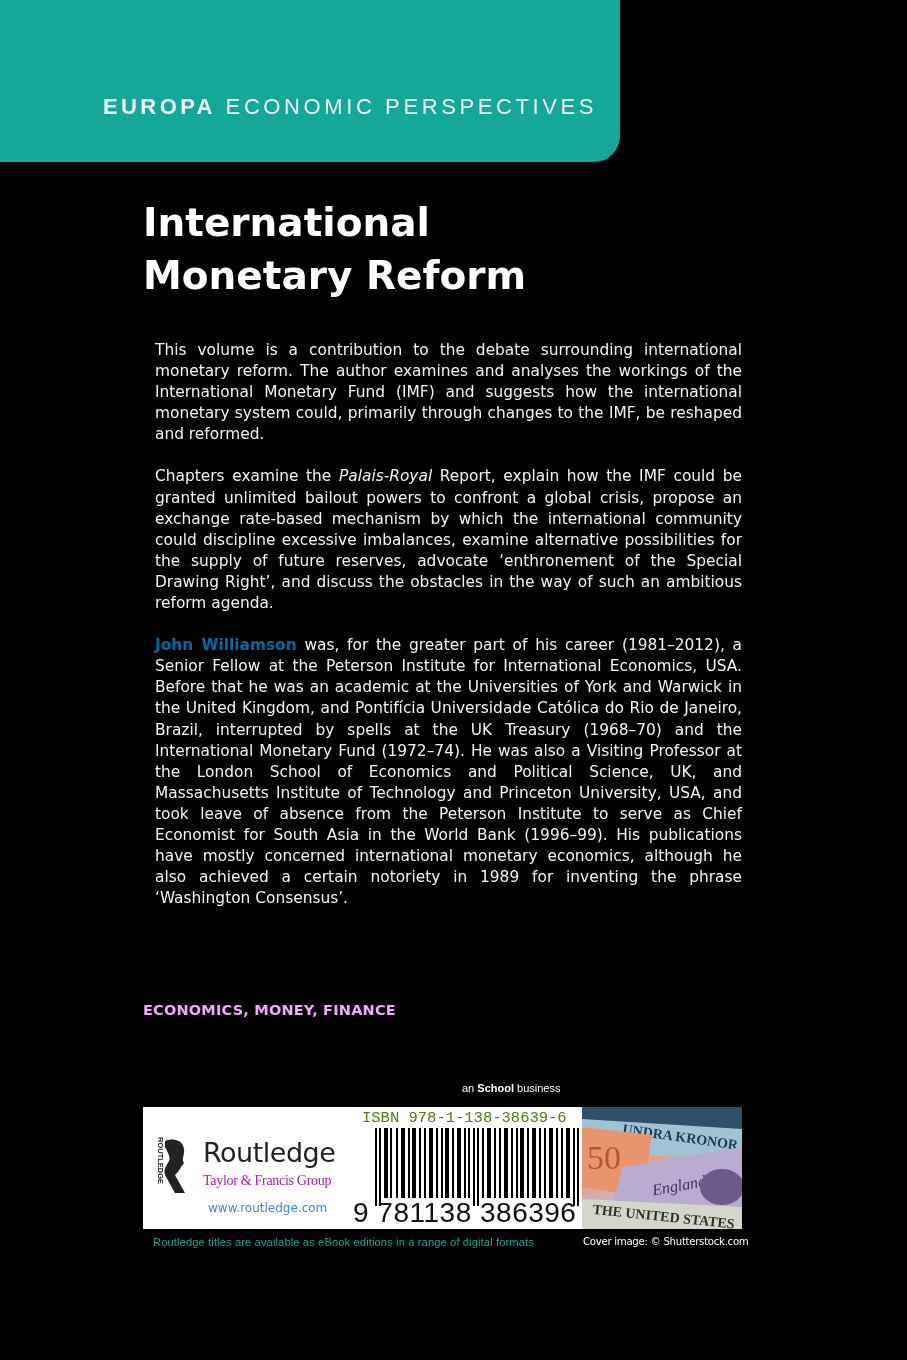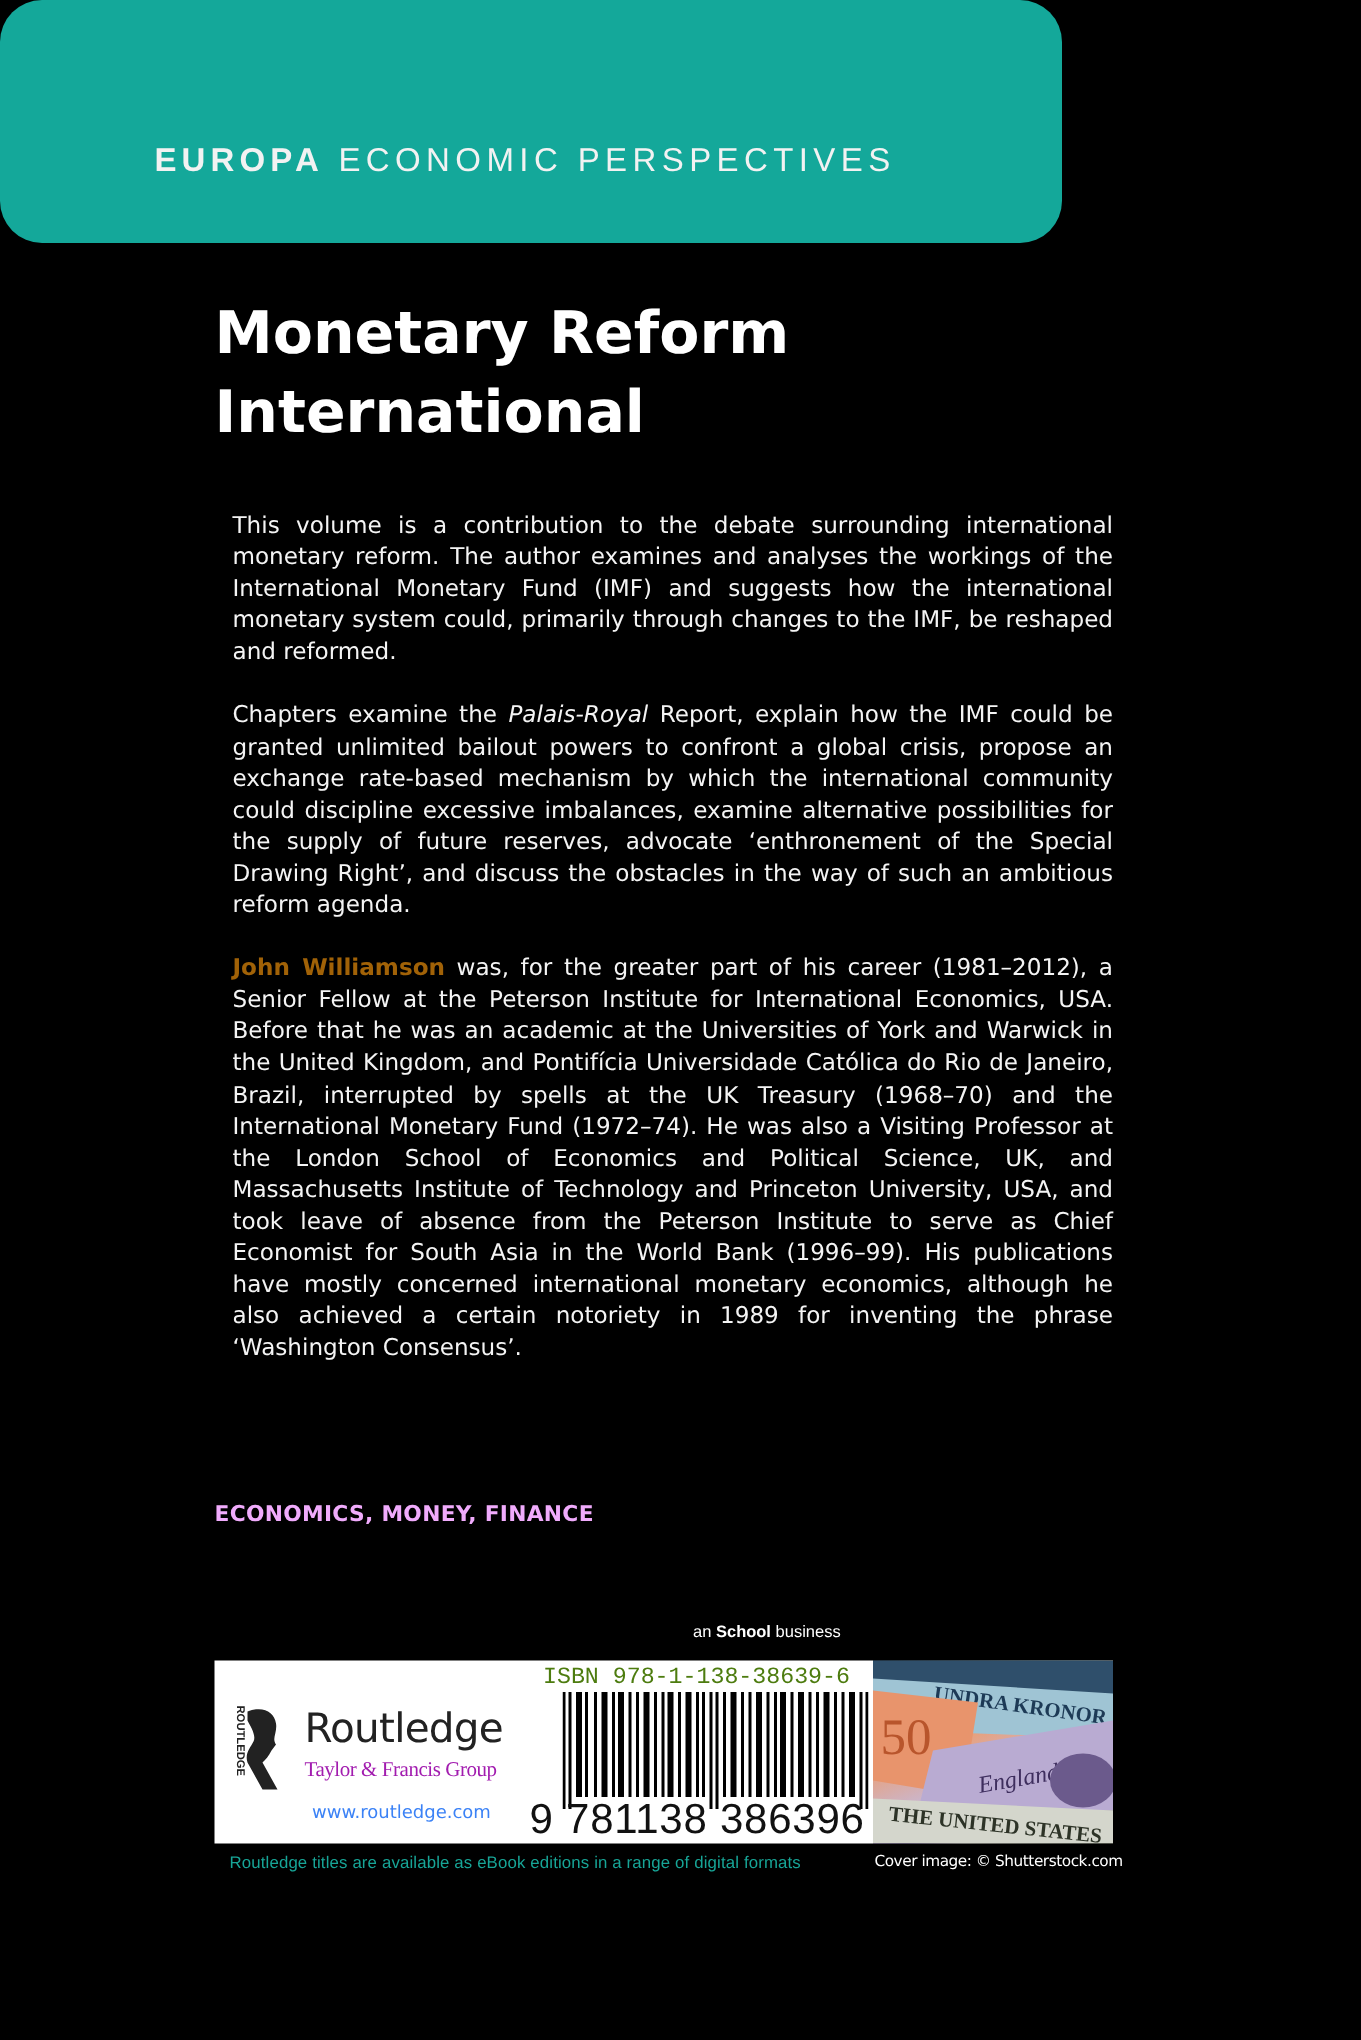--- a/index.html
+++ b/index.html
@@ -1,38 +1,38 @@
 <!DOCTYPE html>
 <html><head>
 <meta charset="utf-8">
 <style>
   html, body { margin:0; padding:0; }
   body {
     width:907px; height:1360px; background:#000; position:relative; overflow:hidden;
     font-family:"DejaVu Sans", "Liberation Sans", sans-serif; color:#fff;
   }
   .band {
-    position:absolute; left:0; top:0; width:708px; height:162px;
-    background:#14a89a; border-bottom-right-radius:26px;border-radius:28px;
+    position:absolute; left:0; top:0; width:620px; height:162px;
+    background:#14a89a; border-bottom-right-radius:26px;
   }
   .series {
     position:absolute; left:103px; top:94px; font-family:"Liberation Sans", sans-serif;
     font-size:22px; letter-spacing:3.6px; color:#f2f2f2; white-space:nowrap;
   }
   .series b { font-weight:bold; letter-spacing:3.4px; }
   .title {
     position:absolute; left:143px; top:196px; font-family:"DejaVu Sans", sans-serif;
     font-weight:bold; font-size:39px; line-height:53px; color:#fff; width:600px;
   }
   .body {
     position:absolute; left:143px; top:340px; width:599px;
     font-family:"DejaVu Sans", sans-serif; font-size:15.4px; line-height:21.1px; color:#f4f4f4;
   }
   .body p { margin:0 0 21px 12px; text-align:justify; text-align-last:left; }
-  .author-name { color:#a16207; font-weight:bold; }
+  .author-name { color:#0369a1; font-weight:bold; }
   .subjects {
     position:absolute; left:143px; top:1002px; font-family:"DejaVu Sans", sans-serif;
     font-weight:bold; font-size:14.5px; color:#f0abfc; letter-spacing:0.2px;
   }
   .informa {
     position:absolute; left:462px; top:1082px; font-family:"Liberation Sans", sans-serif;
     font-size:11px; color:#fff;
   }
   .informa b { font-weight:bold; }
   .label {
@@ -77,22 +77,22 @@
 <body>
 
 <div class="band">
   <div class="series">
     <b>EUROPA</b>
     <span>ECONOMIC PERSPECTIVES</span>
   </div>
 </div>
 
 <div class="title">
+  <div>International</div>
   <div>Monetary Reform</div>
-  <div>International</div>
 </div>
 
 <div class="body">
   <p>This volume is a contribution to the debate surrounding international monetary reform. The author examines and analyses the workings of the International Monetary Fund (IMF) and suggests how the international monetary system could, primarily through changes to the IMF, be reshaped and reformed.</p>
   <p><span>Chapters examine the </span><i>Palais-Royal</i><span> Report, explain how the IMF could be granted unlimited bailout powers to confront a global crisis, propose an exchange rate-based mechanism by which the international community could discipline excessive imbalances, examine alternative possibilities for the supply of future reserves, advocate ‘enthronement of the Special Drawing Right’, and discuss the obstacles in the way of such an ambitious reform agenda.</span></p>
   <p><span class="author-name">John Williamson</span><span> was, for the greater part of his career (1981–2012), a Senior Fellow at the Peterson Institute for International Economics, USA. Before that he was an academic at the Universities of York and Warwick in the United Kingdom, and Pontifícia Universidade Católica do Rio de Janeiro, Brazil, interrupted by spells at the UK Treasury (1968–70) and the International Monetary Fund (1972–74). He was also a Visiting Professor at the London School of Economics and Political Science, UK, and Massachusetts Institute of Technology and Princeton University, USA, and took leave of absence from the Peterson Institute to serve as Chief Economist for South Asia in the World Bank (1996–99). His publications have mostly concerned international monetary economics, although he also achieved a certain notoriety in 1989 for inventing the phrase ‘Washington Consensus’.</span></p>
 </div>
 
 <div class="subjects">ECONOMICS, MONEY, FINANCE</div>
 

